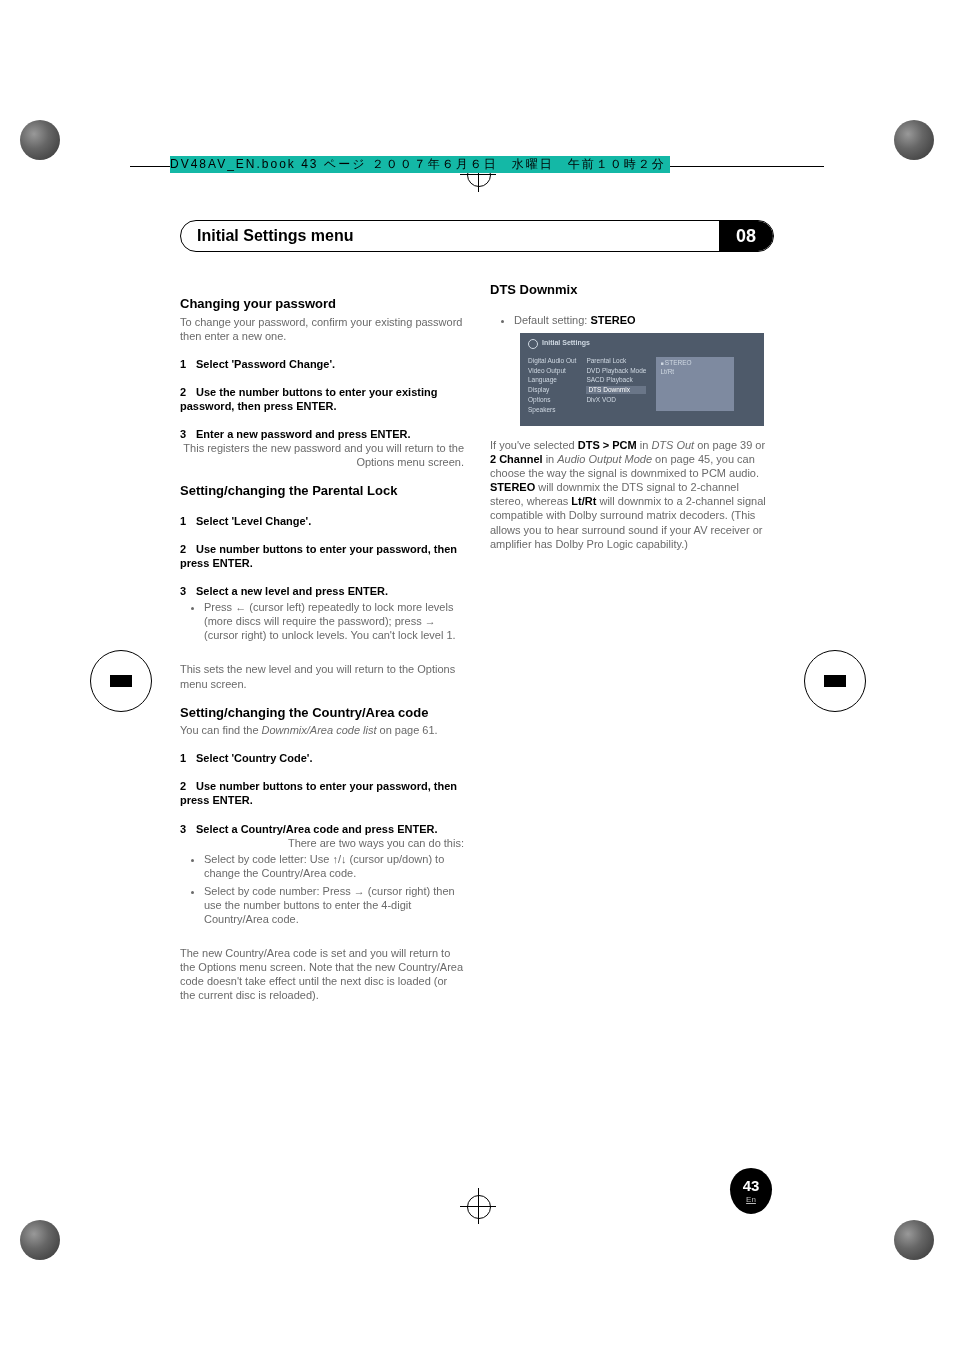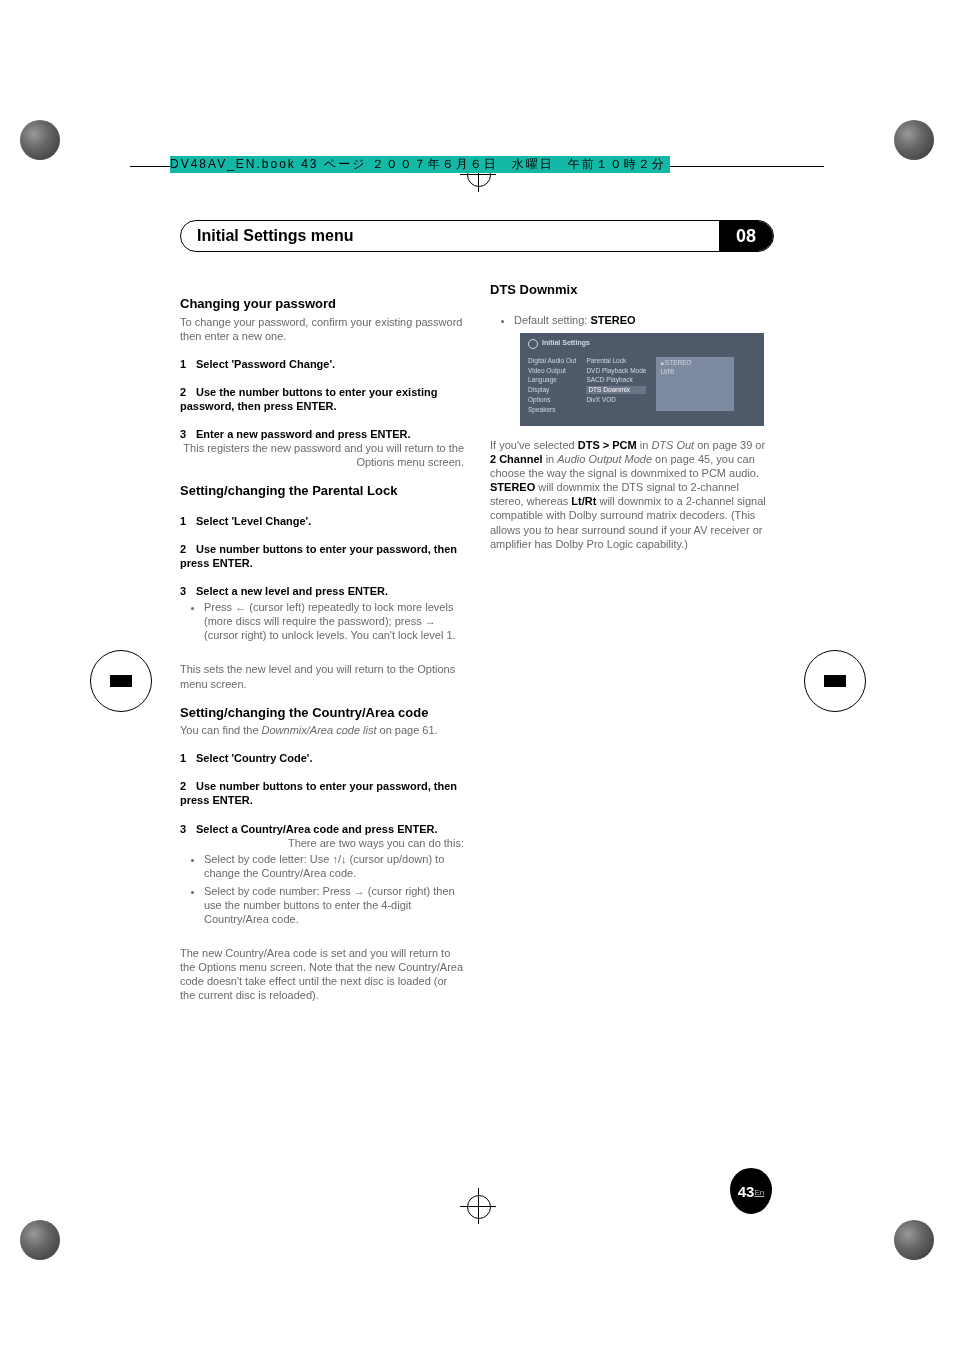--- a/index.html
+++ b/index.html
@@ -142,21 +142,21 @@
   .panel-c3 .dot::before { content: "■ "; font-size: 5px; }
 
   .page-badge {
     position: absolute;
     right: 182px;
     top: 1168px;
     width: 42px;
     height: 46px;
     background: #000;
     border-radius: 50% 50% 50% 50% / 46% 46% 54% 54%;
-    display: flex; flex-direction: row; align-items: center; justify-content: center;
+    display: flex; flex-direction: column; align-items: center; justify-content: center;
     color: #fff;
   }
   .page-badge .pn { font-weight: bold; font-size: 15px; line-height: 1; }
   .page-badge .lang { font-size: 8px; color: #bbb; margin-top: 2px; text-decoration: underline; }
   .cc-tl { left: 20px; top: 120px; }
   .cc-tr { right: 20px; top: 120px; }
   .cc-bl { left: 20px; bottom: 90px; }
   .cc-br { right: 20px; bottom: 90px; }
   .sc-l  { left: 80px; top: 640px; }
   .sc-r  { right: 80px; top: 640px; }

